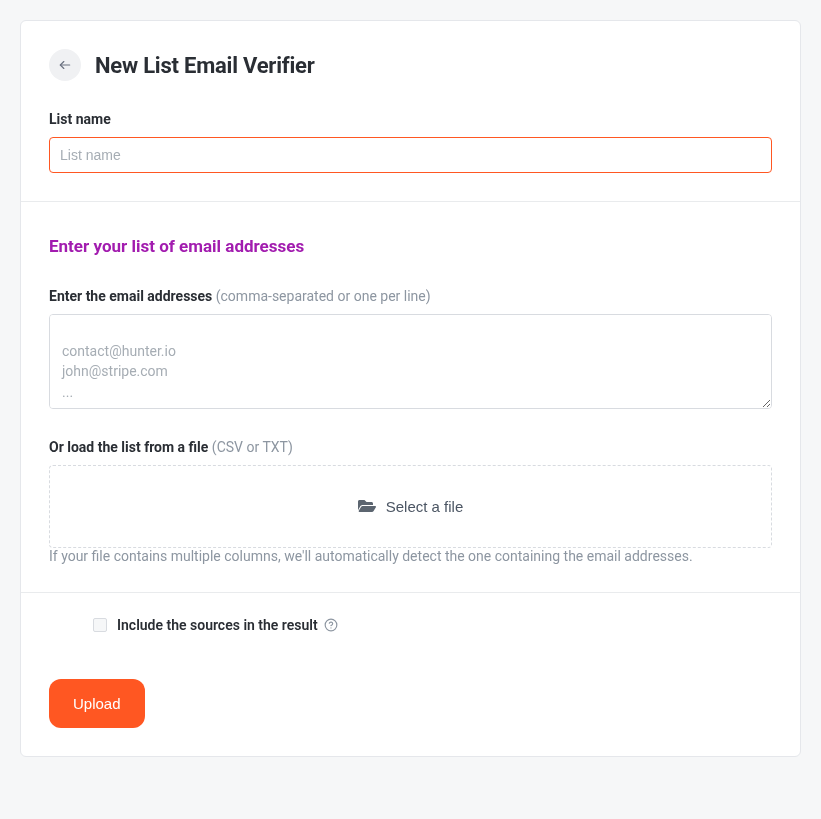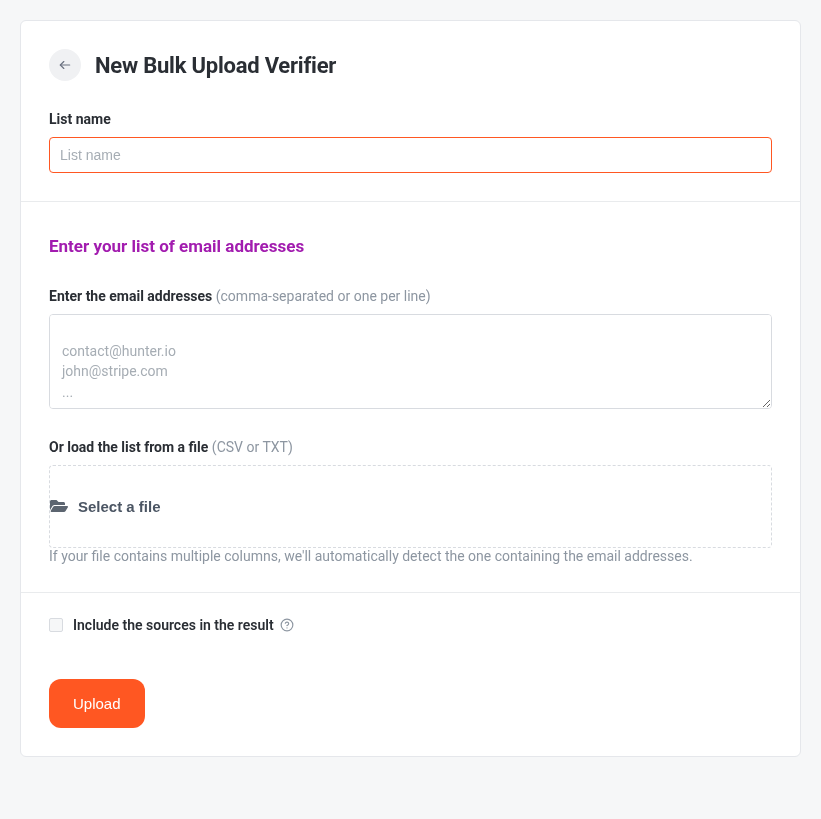--- a/index.html
+++ b/index.html
@@ -123,26 +123,26 @@
       margin-bottom: 26px;
     }
     
     .file-drop {
       width: 100%;
       border: 1px dashed #d8dbe0;
       border-radius: 4px;
       padding: 32px 0;
       display: flex;
       align-items: center;
+      justify-content: center;
       gap: 10px;
       cursor: pointer;
       background: #fff;
       color: #4b5563;
       font-size: 15px;
-      font-weight: bold;
     }
     
     .file-drop svg {
       width: 18px;
       height: 16px;
       fill: #5c6570;
     }
     
     .help-text {
       font-size: 14px;
@@ -150,20 +150,21 @@
     }
     
     .options-section {
       padding: 24px 28px;
     }
     
     .checkbox-row {
       display: flex;
       align-items: center;
       gap: 10px;
+      margin-left: 44px;
     }
     
     .checkbox {
       width: 14px;
       height: 14px;
       border: 1px solid #d8dbe0;
       border-radius: 2px;
       background: #f6f7f8;
       appearance: none;
       cursor: pointer;
@@ -206,21 +207,21 @@
 <div class="card">
 
   <div class="header-section">
     <div class="title-row">
       <button class="back-button">
         <svg viewBox="0 0 24 24" fill="none" stroke="currentColor" stroke-width="2" stroke-linecap="round" stroke-linejoin="round">
           <line x1="20" y1="12" x2="4" y2="12"></line>
           <polyline points="10 18 4 12 10 6"></polyline>
         </svg>
       </button>
-      <h1 class="page-title">New Bulk Upload Verifier</h1>
+      <h1 class="page-title">New List Email Verifier</h1>
     </div>
     
     <label class="field-label">List name</label>
     <input type="text" class="text-input" placeholder="List name" style="">
   </div>
 
   <div class="body-section">
     <h2 class="section-title">Enter your list of email addresses</h2>
 
     <div class="field-group">

